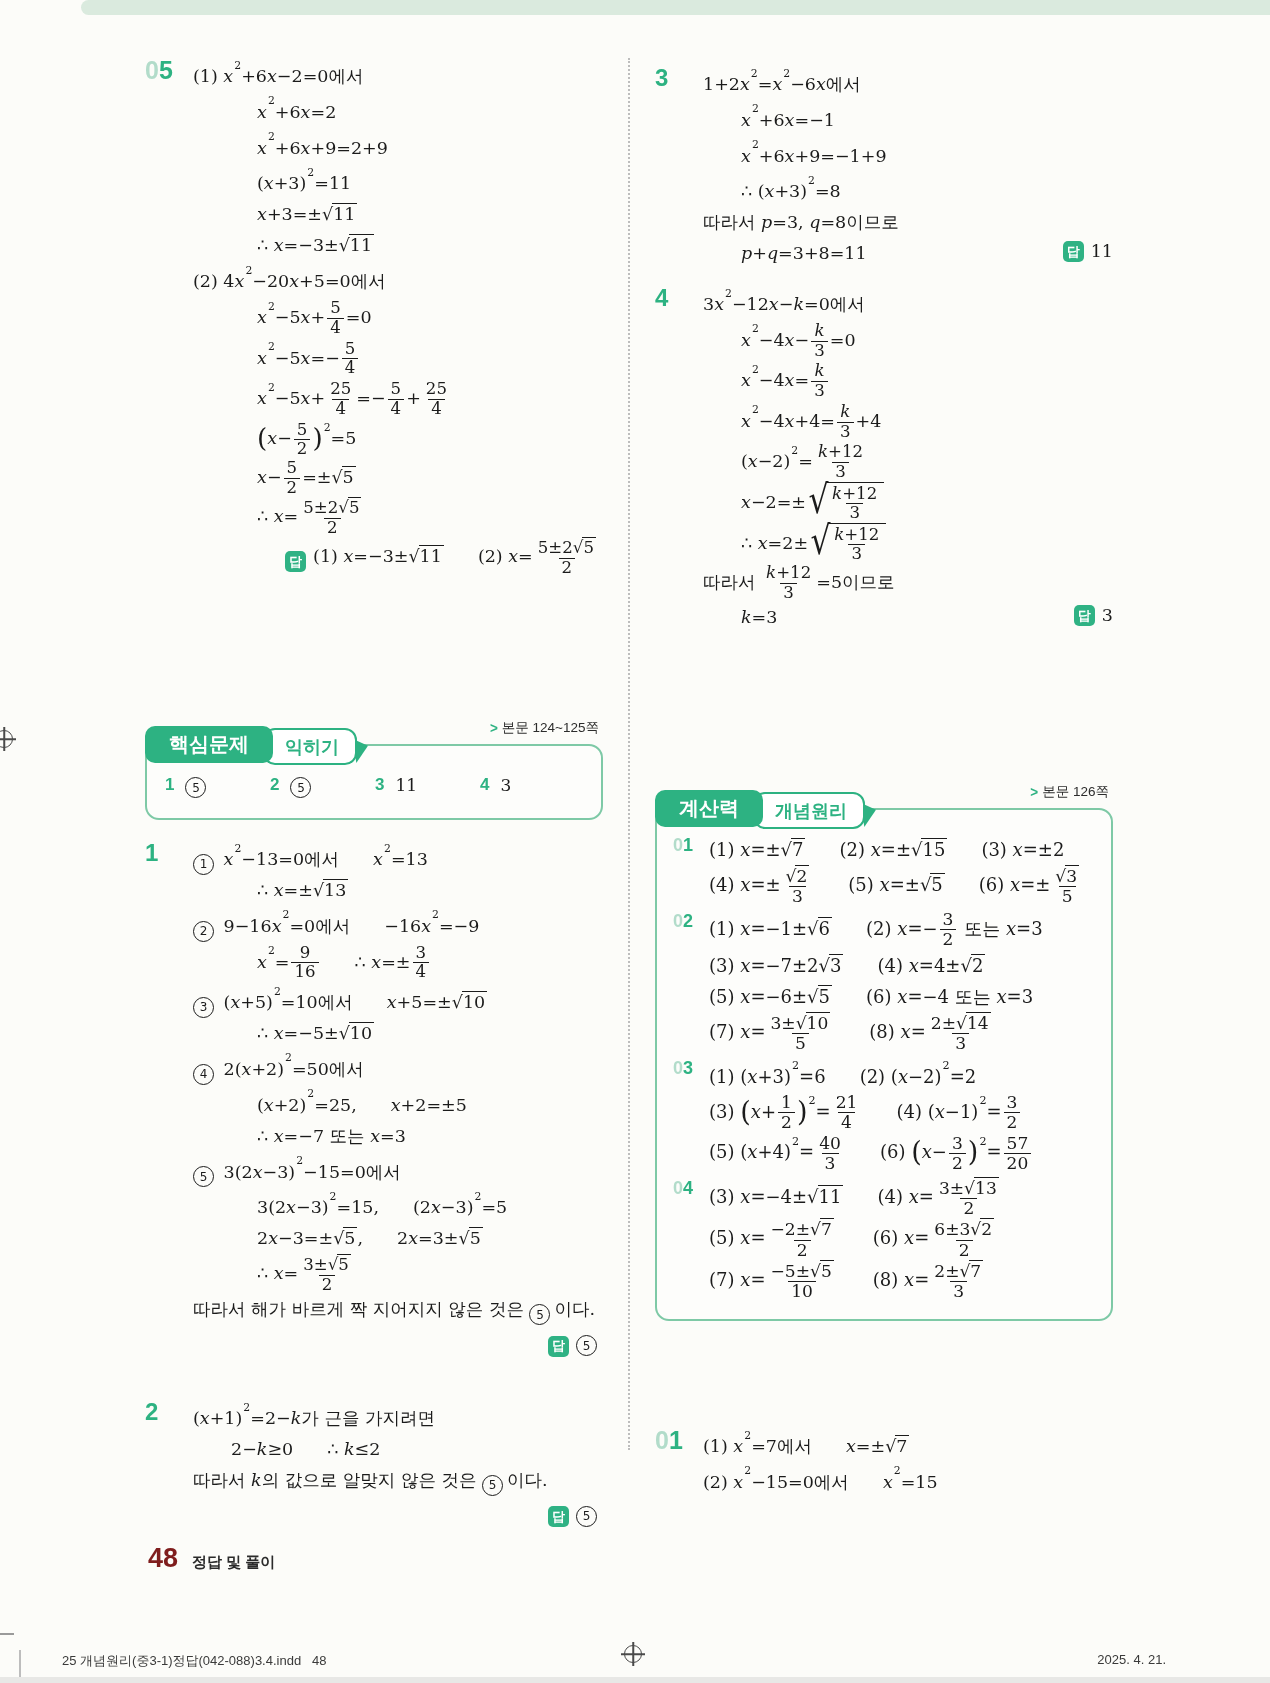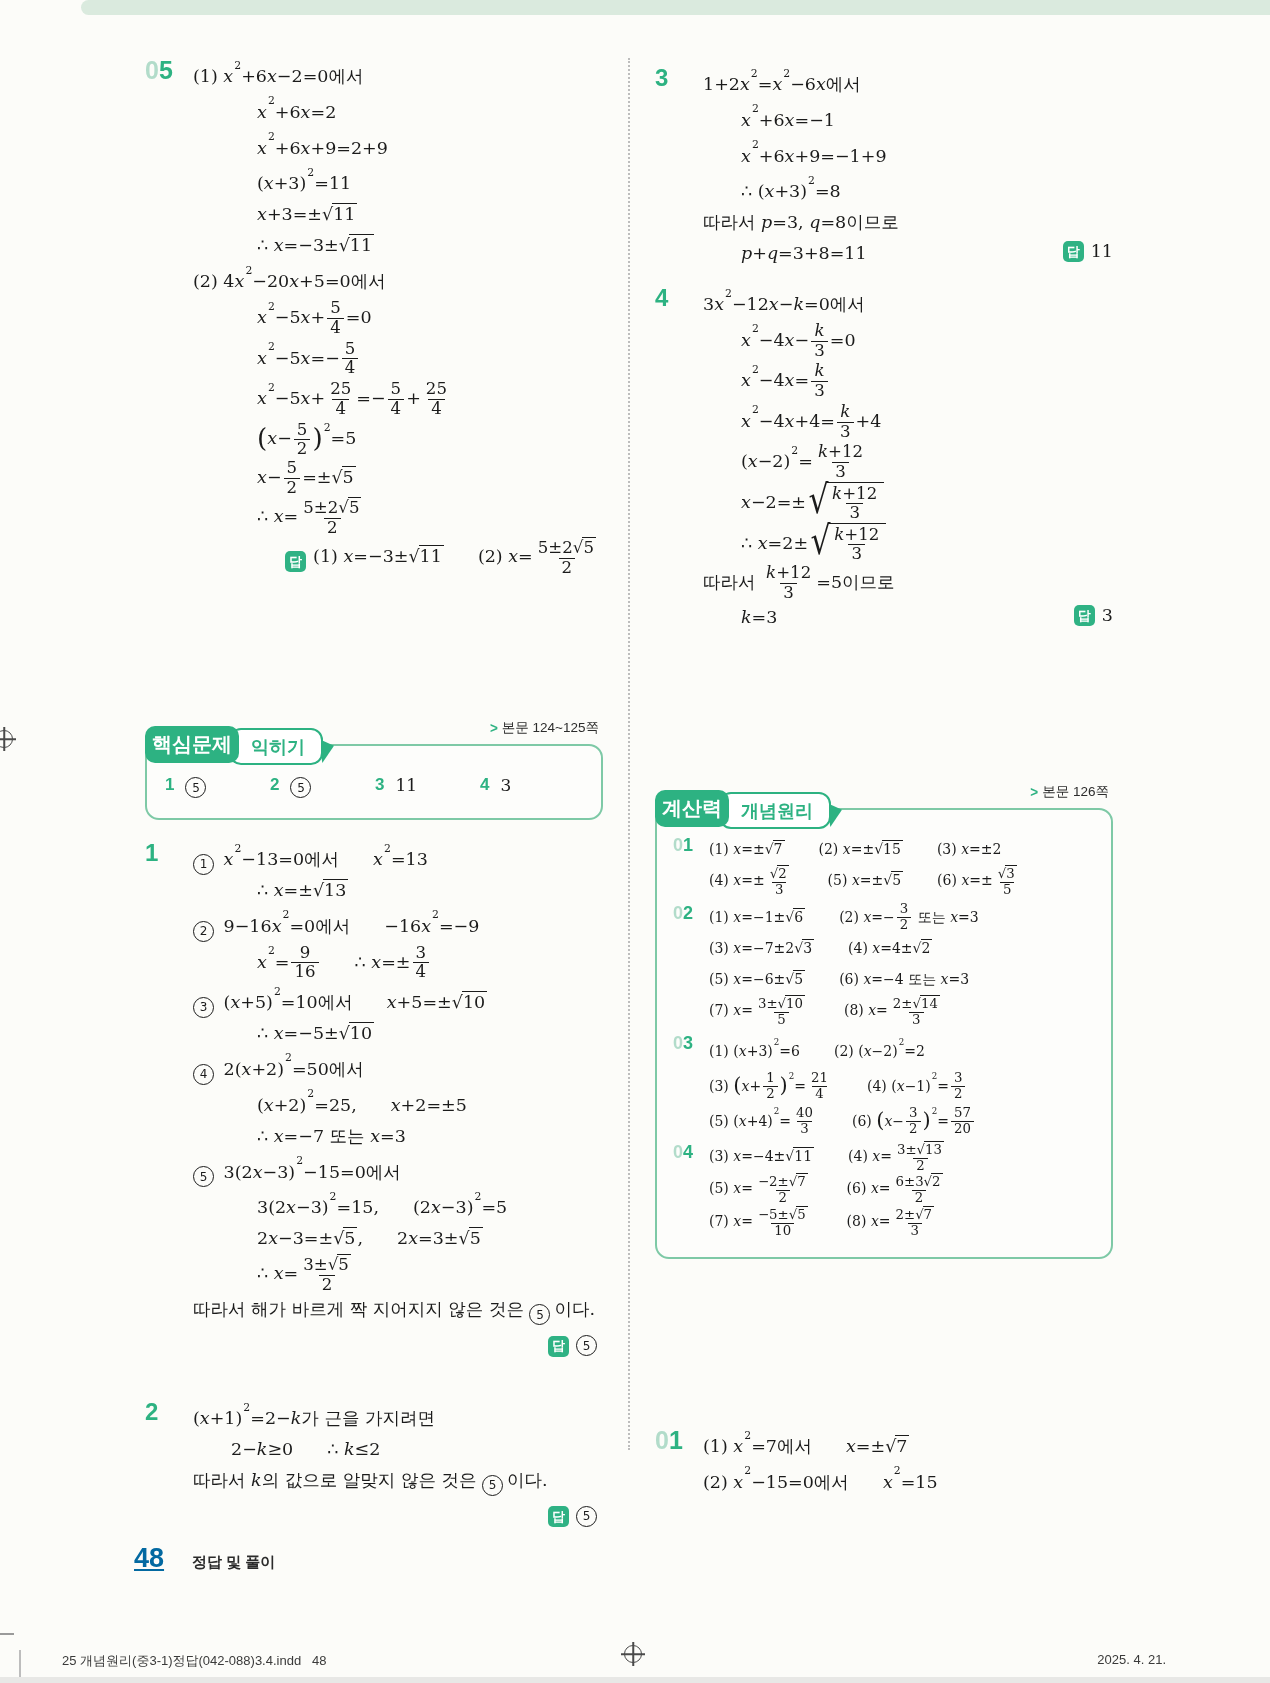--- a/index.html
+++ b/index.html
@@ -34,38 +34,38 @@
   lp,rp{display:inline-block;font-size:1.5em;line-height:0;vertical-align:-0.1em;font-weight:300;}
   gp{display:inline-block;width:34px;}
   c{display:inline-flex;width:19px;height:19px;border:1.2px solid #1b1b1b;border-radius:50%;align-items:center;justify-content:center;
     font-size:12px;line-height:1;vertical-align:-3.5px;margin-right:4px;font-family:"DejaVu Sans","Liberation Sans",sans-serif;}
   ab{display:inline-flex;width:21px;height:21px;background:#2fb284;color:#fff;border-radius:5px;align-items:center;justify-content:center;
      font:700 13px "Liberation Sans",sans-serif;vertical-align:-4px;margin-right:7px;}
   fr{position:absolute;right:0;bottom:2px;display:inline-flex;align-items:center;}
   
   .abox{position:absolute;left:0;right:0;border:2px solid #7ec9a6;border-radius:14px;background:#fdfdfb;}
   .tabrow{position:absolute;top:-20px;left:-2px;display:flex;align-items:flex-start;}
-  .tabg{display:flex;align-items:center;height:37px;background:#2db282;color:#fff;border-radius:10px;padding:0 7px;
+  .tabg{display:flex;align-items:center;height:37px;background:#2db282;color:#fff;border-radius:10px;padding:0 24px;
         font:700 20px "Liberation Sans",sans-serif;z-index:2;}
   .tabw{display:flex;align-items:center;height:33px;margin:2px 0 0 -10px;background:#fff;border:2.5px solid #2db282;color:#2db282;
         border-radius:12px;padding:0 16px 0 20px;font:700 18px "Liberation Sans",sans-serif;z-index:1;}
   .tabarrow{width:15px;height:24px;background:#2db282;clip-path:polygon(0 0,100% 28%,22% 100%);margin:13px 0 0 -4px;}
   .refline{position:absolute;top:-27px;right:2px;font:13.5px "Liberation Sans",sans-serif;color:#2c2c2c;}
   .chev{color:#2db282;font-weight:700;margin-right:4px;display:inline-block;transform:scaleY(1.15);}
   .krow{display:flex;padding:26px 0 0 18px;}
   .kcell{width:105px;display:flex;align-items:center;gap:11px;}
   .knum{font:700 17px "Liberation Sans",sans-serif;color:#2db282;}
   .kval{font-size:17px;}
   
   .cbox-inner{padding:24px 8px 14px 16px;}
   .citem{position:relative;padding-left:36px;margin-bottom:4px;}
   .cnum{position:absolute;left:0;top:1px;font:700 18px "Liberation Sans",sans-serif;}
-  .clines .mline{font-size:14px;}
-  
-  .pageno{position:absolute;left:134px;top:1543px;font:700 27px "Liberation Sans",sans-serif;color:#0369a1;text-decoration:underline;}
+  .clines .mline{font-size:18px;}
+  
+  .pageno{position:absolute;left:148px;top:1543px;font:700 27px "Liberation Sans",sans-serif;color:#7f1d1d;}
   .pagelabel{position:absolute;left:192px;top:1553px;font:700 15px "Liberation Sans",sans-serif;color:#2b2b2b;}
   .printline{position:absolute;left:0;right:0;top:1652px;font:13px "Liberation Sans",sans-serif;color:#3a3a3a;}
   .printleft{position:absolute;left:62px;white-space:pre;}
   .printright{position:absolute;right:104px;}
 </style>
 </head>
 <body>
 
 <div class="page">
 

